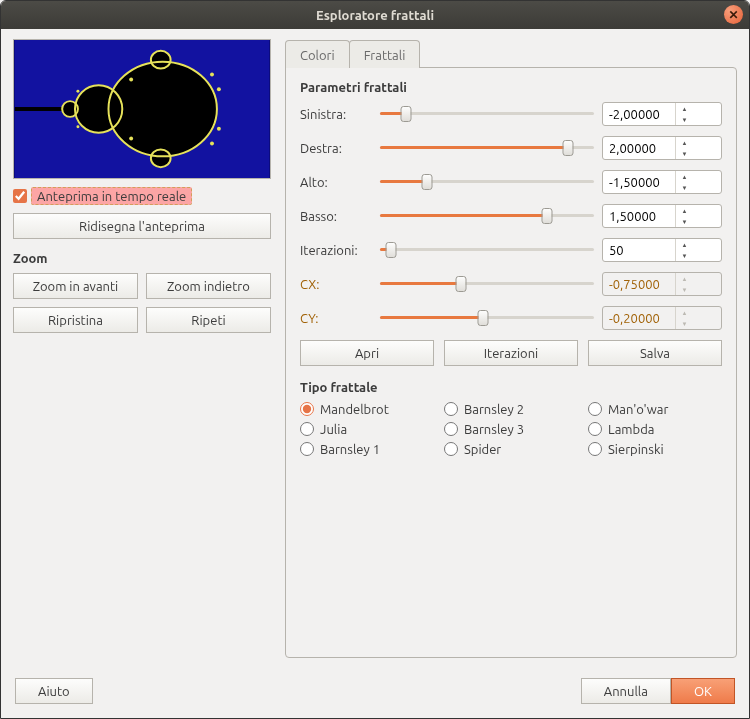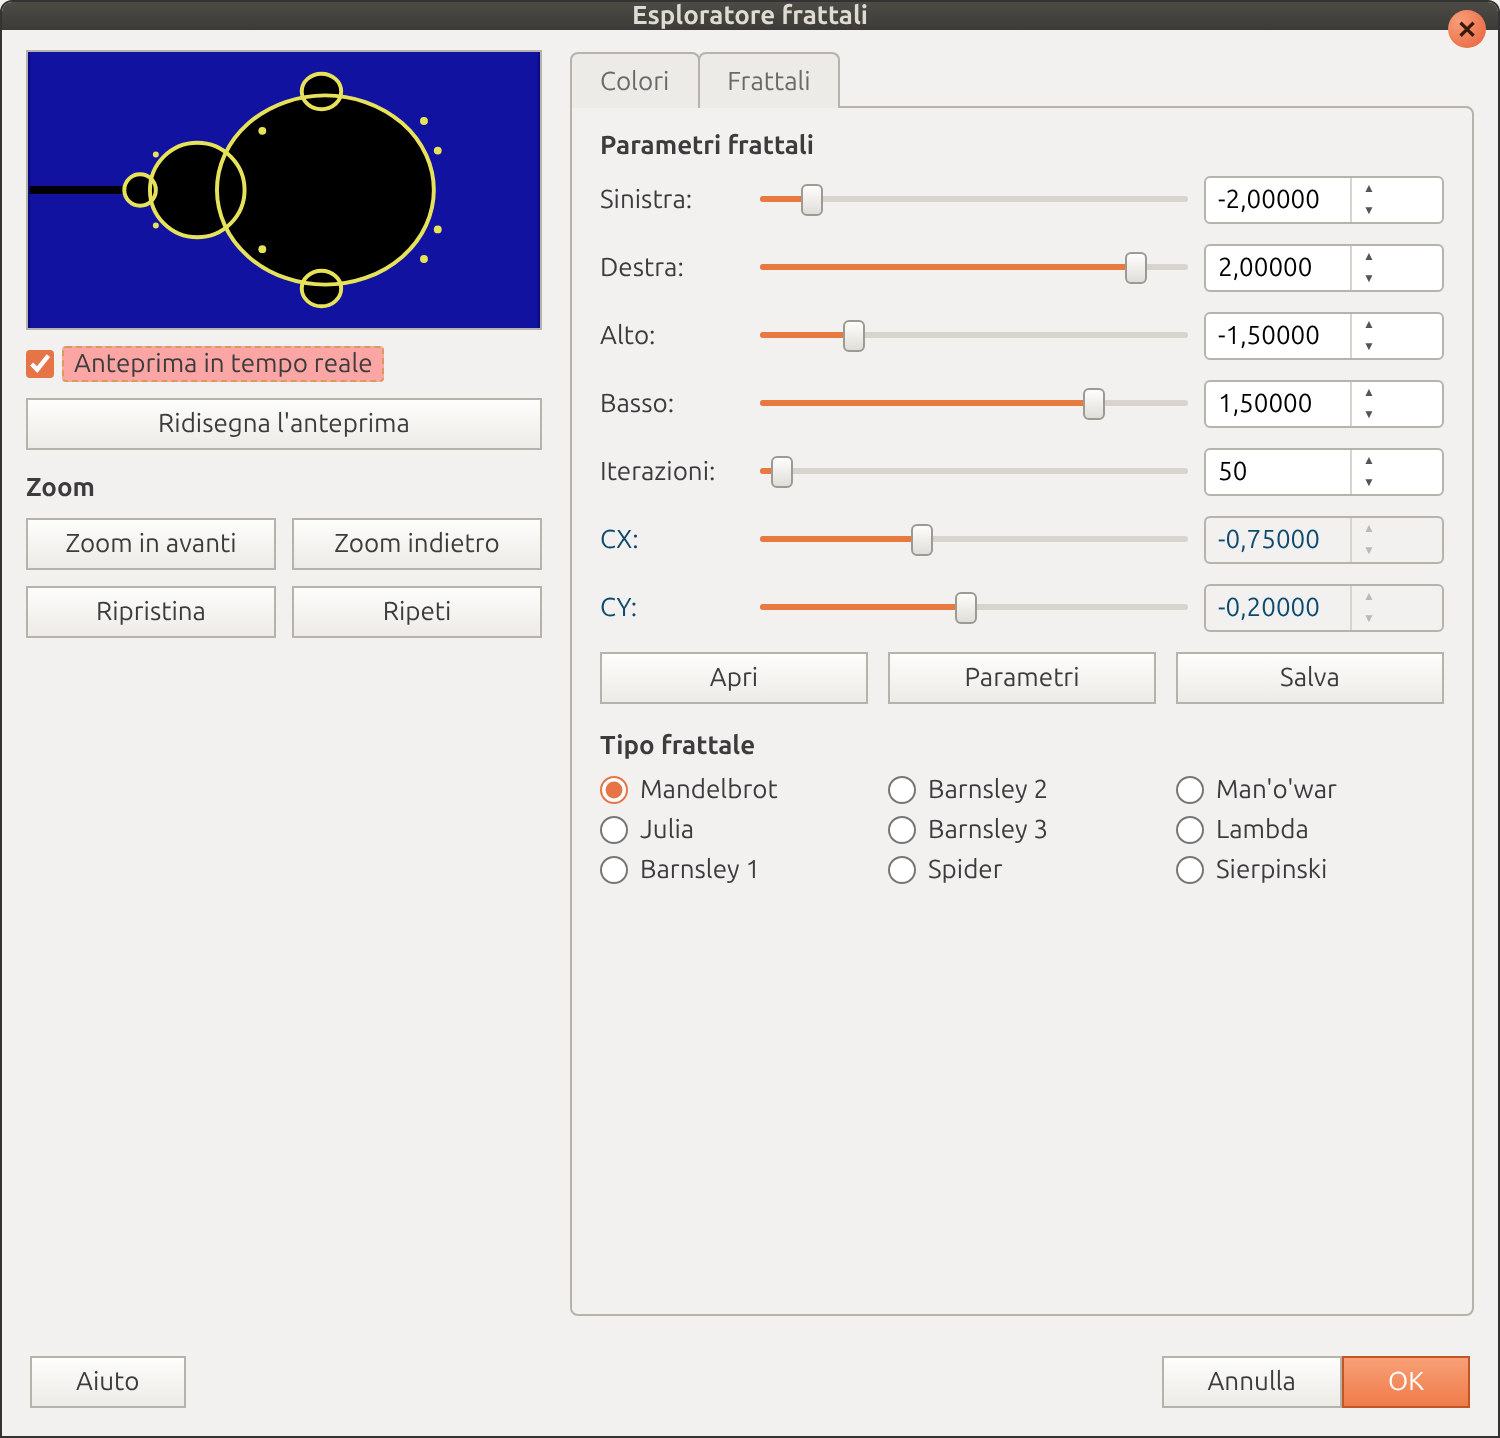--- a/index.html
+++ b/index.html
@@ -1,20 +1,20 @@
 <!DOCTYPE html>
 <html><head>
 <meta charset="utf-8">
 <style>
 * { box-sizing: border-box; margin: 0; padding: 0; font-family: "Ubuntu", "Segoe UI", sans-serif; font-size: 13px; }
 body { background: #f2f1f0; color: #3c3c3c; }
 
 .window { width: 750px; height: 719px; background: #f2f1f0; border: 1px solid #333; border-radius: 6px 6px 0 0; overflow: hidden; display: flex; flex-direction: column; }
 
-.titlebar { background: linear-gradient(#4c4b46, #3c3b37); height: 14px; display: flex; align-items: center; justify-content: center; position: relative; color: #dfdbd2; font-weight: bold; }
+.titlebar { background: linear-gradient(#4c4b46, #3c3b37); height: 28px; display: flex; align-items: center; justify-content: center; position: relative; color: #dfdbd2; font-weight: bold; }
 .titlebar .close { position: absolute; right: 6px; top: 4px; width: 19px; height: 19px; border-radius: 50%; background: radial-gradient(circle at 30% 30%, #f89e7b, #e56138); display: flex; align-items: center; justify-content: center; color: #3a1a0a; font-size: 12px; cursor: pointer; }
 
 .content { flex: 1; display: flex; padding: 10px 12px; gap: 14px; }
 
 .left-col { width: 258px; display: flex; flex-direction: column; gap: 6px; }
 .preview { width: 258px; height: 140px; border: 1px solid #b6b3ac; background: #0b0b7a; position: relative; overflow: hidden; }
 .preview svg { width: 100%; height: 100%; display: block; }
 
 .checkbox-row { display: flex; align-items: center; gap: 4px; padding: 2px 0; }
 .checkbox-row input { accent-color: #e67447; width: 14px; height: 14px; }
@@ -33,21 +33,21 @@
 .tabs { display: flex; gap: 0; position: relative; z-index: 2; }
 .tab { padding: 7px 14px 6px; border: 1px solid #b6b3ac; border-bottom: none; border-radius: 4px 4px 0 0; background: #ecebe7; color: #6a6a6a; cursor: pointer; margin-right: -1px; position: relative; top: 1px; }
 .tab.active { background: #f2f1f0; color: #3c3c3c; z-index: 3; border-bottom: 1px solid #f2f1f0; }
 
 .tab-panel { border: 1px solid #b6b3ac; border-radius: 0 4px 4px 4px; flex: 1; padding: 12px 14px; background: #f2f1f0; }
 
 .group-title { font-weight: bold; margin-bottom: 8px; }
 
 .param-row { display: flex; align-items: center; gap: 8px; margin-bottom: 10px; }
 .param-row .plabel { width: 72px; }
-.param-row.disabled .plabel, .param-row.disabled .spin input { color: #0c4a6e; }
+.param-row.disabled .plabel, .param-row.disabled .spin input { color: #a16207; }
 .param-row .slider-wrap { flex: 1; }
 
 .slider { position: relative; height: 16px; }
 .slider .track-bg { position: absolute; left: 0; right: 0; top: 6px; height: 3px; background: #d7d4cd; border-radius: 2px; }
 .slider .track-fill { position: absolute; left: 0; top: 6px; height: 3px; background: #e8793f; border-radius: 2px; }
 .slider .thumb { position: absolute; top: 0; width: 11px; height: 16px; background: linear-gradient(#fdfdfc, #e0ded9); border: 1px solid #9c9a93; border-radius: 3px; transform: translateX(-50%); }
 
 .spin { display: flex; align-items: stretch; width: 120px; border: 1px solid #b6b3ac; border-radius: 3px; background: #fff; overflow: hidden; }
 .spin input { border: none; width: 72px; padding: 4px 6px; font-size: 13px; outline: none; background: transparent; }
 .spin .arrows { width: 18px; border-left: 1px solid #d7d4cd; display: flex; flex-direction: column; }
@@ -256,21 +256,21 @@
                 <div class="arrows">
                   <span>▲</span>
                   <span>▼</span>
                 </div>
               </div>
             </div>
           </div>
 
         <div class="action-row">
           <div class="btn">Apri</div>
-          <div class="btn">Parametri</div>
+          <div class="btn">Iterazioni</div>
           <div class="btn">Salva</div>
         </div>
 
         <div class="group-title">Tipo frattale</div>
         <div class="radio-grid" id="radio-grid">
             <label class="radio-item">
               <input type="radio" name="ft" checked="" style="">
               <span>Mandelbrot</span>
             </label>
             <label class="radio-item">

